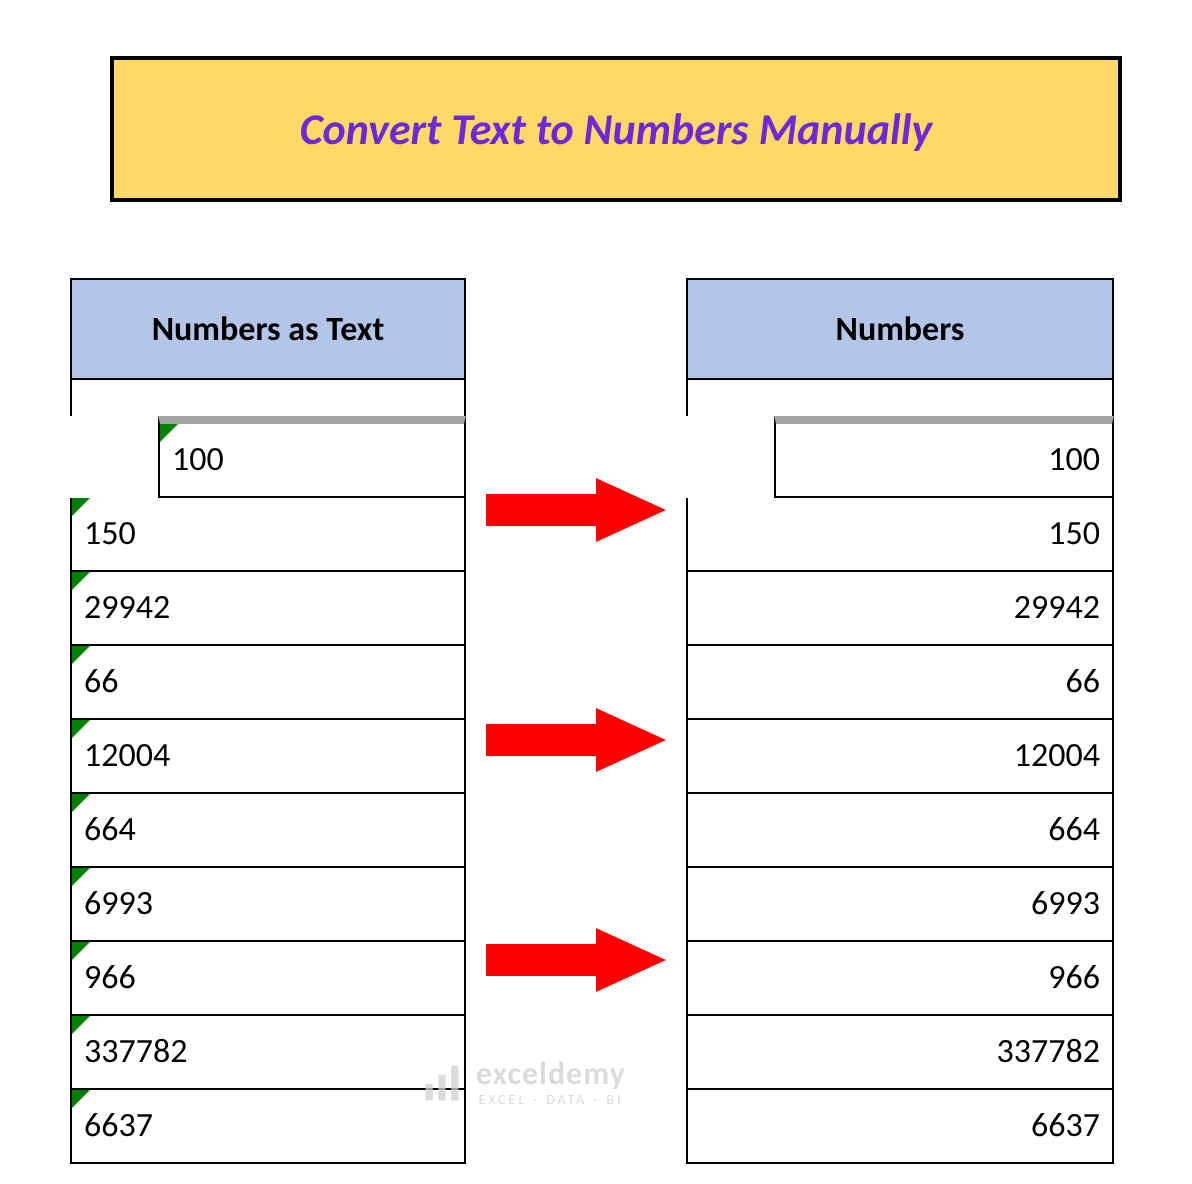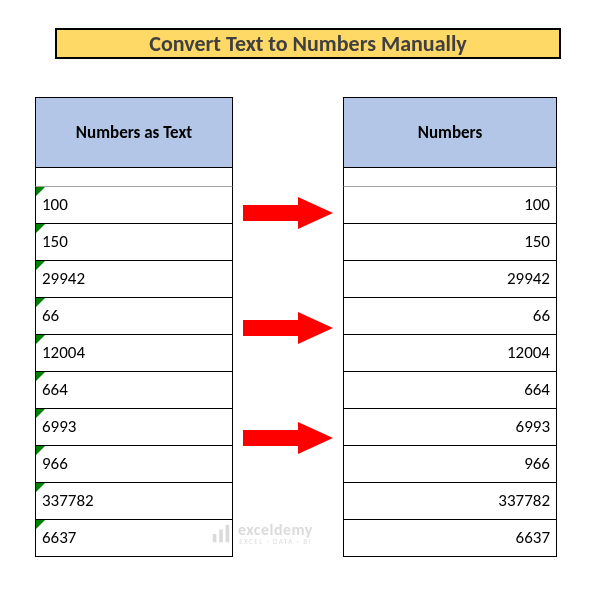--- a/index.html
+++ b/index.html
@@ -12,44 +12,45 @@
       position: relative;
       overflow: hidden;
     }
     .container {
       padding: 28px 35px;
       position: relative;
     }
     .title-banner {
       background: #ffd966;
       border: 2px solid #000;
-      padding: 0 20px;
+      padding: 21px 20px;
       text-align: center;
       font-size: 22px;
       font-weight: bold;
-      color: #404040;
+      color: #6d28d9;
       margin-bottom: 38px;
       margin-left: 20px;
       margin-right: 0px;
+      font-style: italic;
     }
     .columns-wrap {
       display: flex;
       position: relative;
       gap: 0;
     }
     .col {
       display: flex;
       flex-direction: column;
     }
     .col-left { width: 198px; margin-right: 110px; }
     .col-right { width: 214px; }
     .header-cell {
       background: #b4c6e7;
       border: 1px solid #000;
-      padding: 24px 6px;
+      padding: 14px 6px;
       font-weight: bold;
       font-size: 17px;
       color: #000;
       text-align: center;
     }
     .spacer {
       height: 18px;
       border-left: 1px solid #000;
       border-right: 1px solid #000;
       background: #fff;
@@ -57,21 +58,21 @@
     .data-cell {
       border: 1px solid #000;
       border-top: none;
       height: 36px;
       line-height: 36px;
       padding: 0 6px;
       font-size: 17px;
       background: #fff;
       position: relative;
     }
-    .data-cell.first { border-top: 1px solid #a3a3a3; }
+    .data-cell.first { border-top: 4px solid #a3a3a3; margin-left: 44px; }
     .text-align-left { text-align: left; }
     .text-align-right { text-align: right; }
     .green-tri::before {
       content: "";
       position: absolute;
       top: 0;
       left: 0;
       width: 0;
       height: 0;
       border-top: 9px solid #008000;
@@ -81,21 +82,21 @@
       position: absolute;
       left: 203px;
       top: 60px;
       width: 100px;
       display: flex;
       flex-direction: column;
       align-items: center;
     }
     .watermark {
       position: absolute;
-      bottom: 40px;
+      bottom: 57px;
       left: 210px;
       color: #d0d0d0;
       display: flex;
       align-items: center;
       gap: 6px;
       opacity: 0.75;
     }
     .watermark-text { display:flex; flex-direction:column; line-height:1;}
     .watermark-main { font-size: 16px; font-weight: bold; letter-spacing:0.5px;}
     .watermark-sub { font-size: 7px; letter-spacing: 1.5px; text-align: center; }

